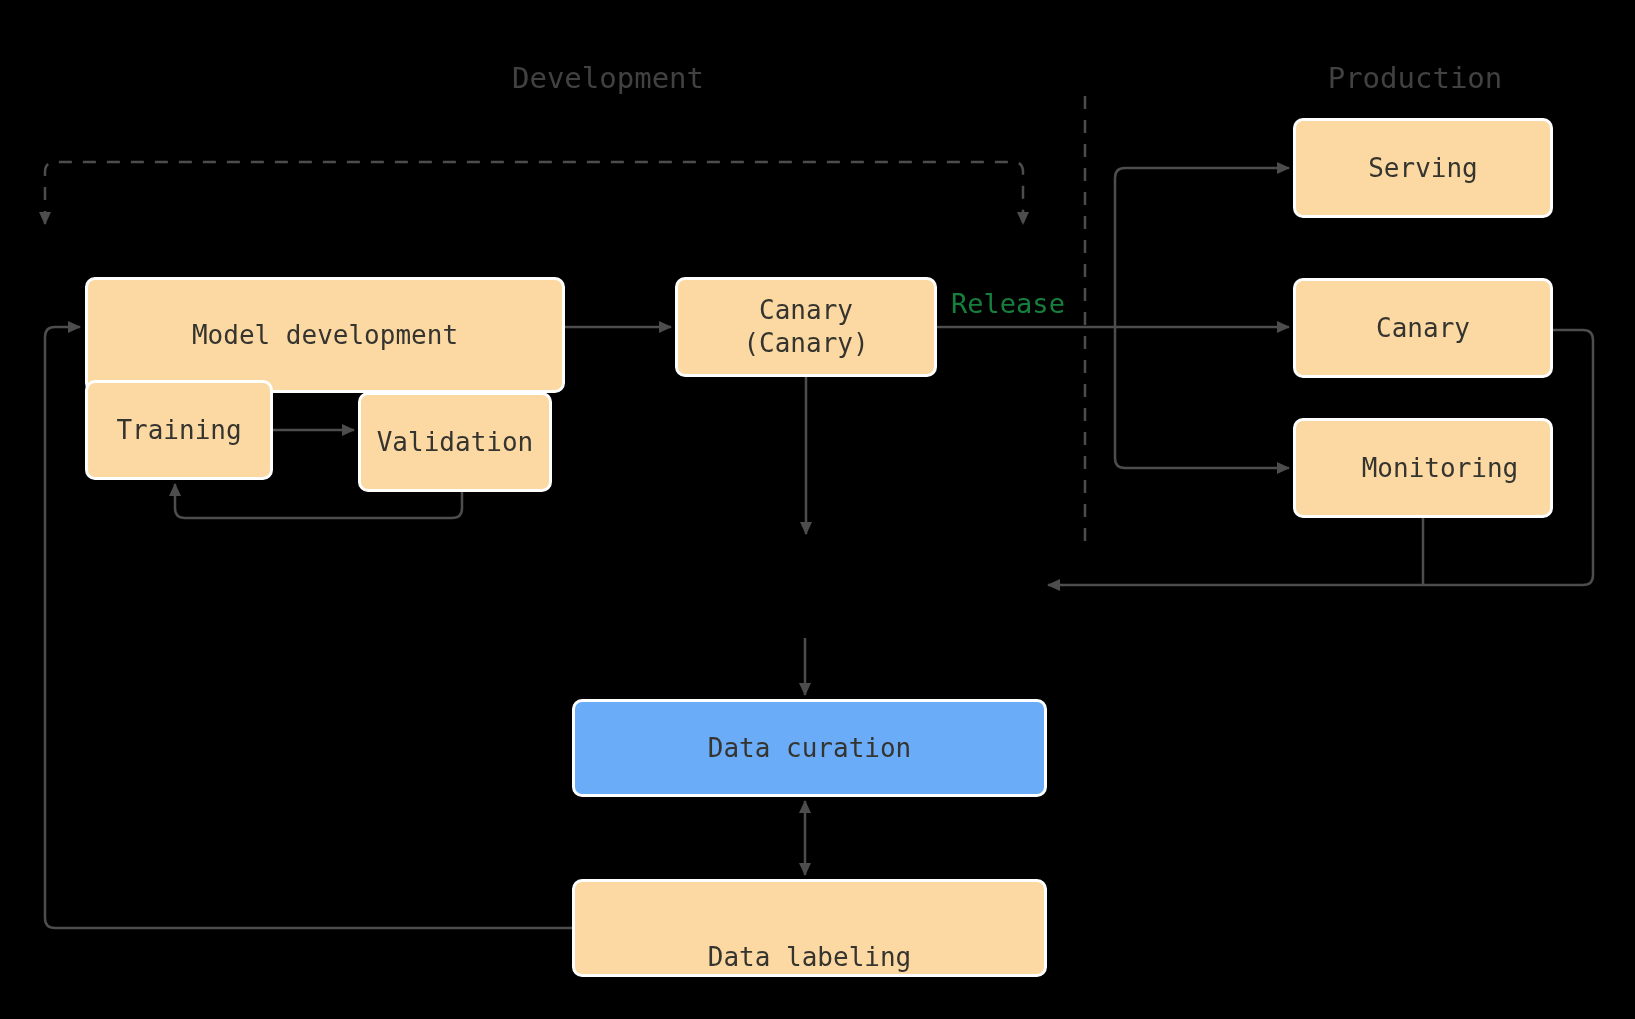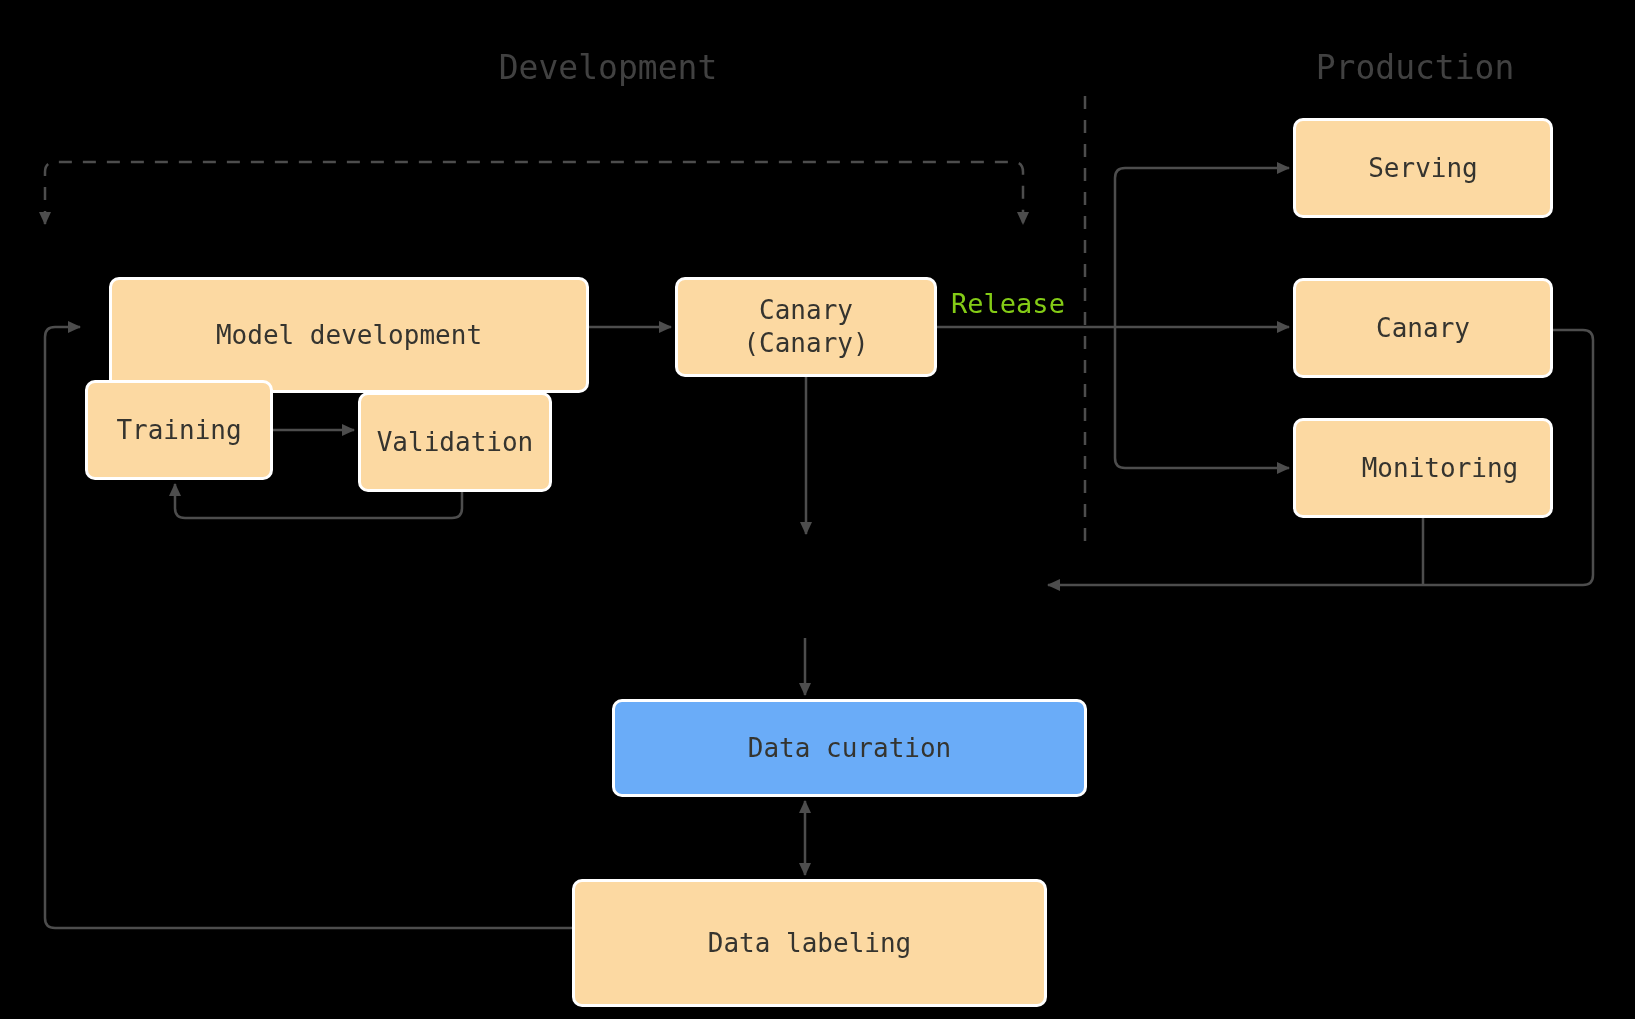--- a/index.html
+++ b/index.html
@@ -49,29 +49,30 @@
     text-align: center;
     white-space: nowrap;
   }
   .node.blue {
     background: #6AACF8;
   }
   .section-label {
     position: absolute;
     width: 500px;
     text-align: center;
-    font-size: 33px;
+    font-size: 29px;
     color: #414141;
+    margin-top: 13px;
   }
   .edge-label {
     position: absolute;
     width: 220px;
     text-align: center;
     font-size: 27px;
-    color: #84cc16;
+    color: #15803d;
   }
 </style>
 </head>
 <body>
 
 <div class="stage">
 
   <svg class="connectors" viewBox="0 0 1635 1019" xmlns="http://www.w3.org/2000/svg">
     <defs>
       <marker id="ah-end" markerUnits="userSpaceOnUse" markerWidth="16" markerHeight="14" refX="13" refY="7" orient="auto">
@@ -110,21 +111,21 @@
 
     <path class="edge" d="M 1423 518 V 585"></path>
   </svg>
 
   <div class="section-label" style="left:358px; top:48px;">Development</div>
 
   <div class="section-label" style="left:1165px; top:48px;">Production</div>
 
   <div class="edge-label" style="left:898px; top:288px;">Release</div>
 
-  <div class="node" style="left:85px; top:277px; width:480px; height:116px;margin-left:24px;">
+  <div class="node" style="left:85px; top:277px; width:480px; height:116px;">
     <span>Model development</span>
   </div>
 
   <div class="node" style="left:85px; top:380px; width:188px; height:100px;">
     <span>Training</span>
   </div>
 
   <div class="node" style="left:358px; top:380px; width:194px; height:100px;margin-top:12px;">
     <span>Validation</span>
   </div>
@@ -140,21 +141,21 @@
 
   <div class="node" style="left:1293px; top:278px; width:260px; height:100px;">
     <span>Canary</span>
   </div>
 
   <div class="node" style="left:1293px; top:418px; width:260px; height:100px;padding-left:34px;">
     <span>Monitoring</span>
   </div>
 
 
-  <div class="node blue" style="left:572px; top:699px; width:475px; height:98px;margin-left:40px;">
+  <div class="node blue" style="left:572px; top:699px; width:475px; height:98px;">
     <span>Data curation</span>
   </div>
 
-  <div class="node" style="left:572px; top:879px; width:475px; height:128px;">
+  <div class="node" style="left:572px; top:879px; width:475px; height:98px;justify-content:flex-end;">
     <span>Data labeling</span>
   </div>
 
 </div>
 
 </body></html>

